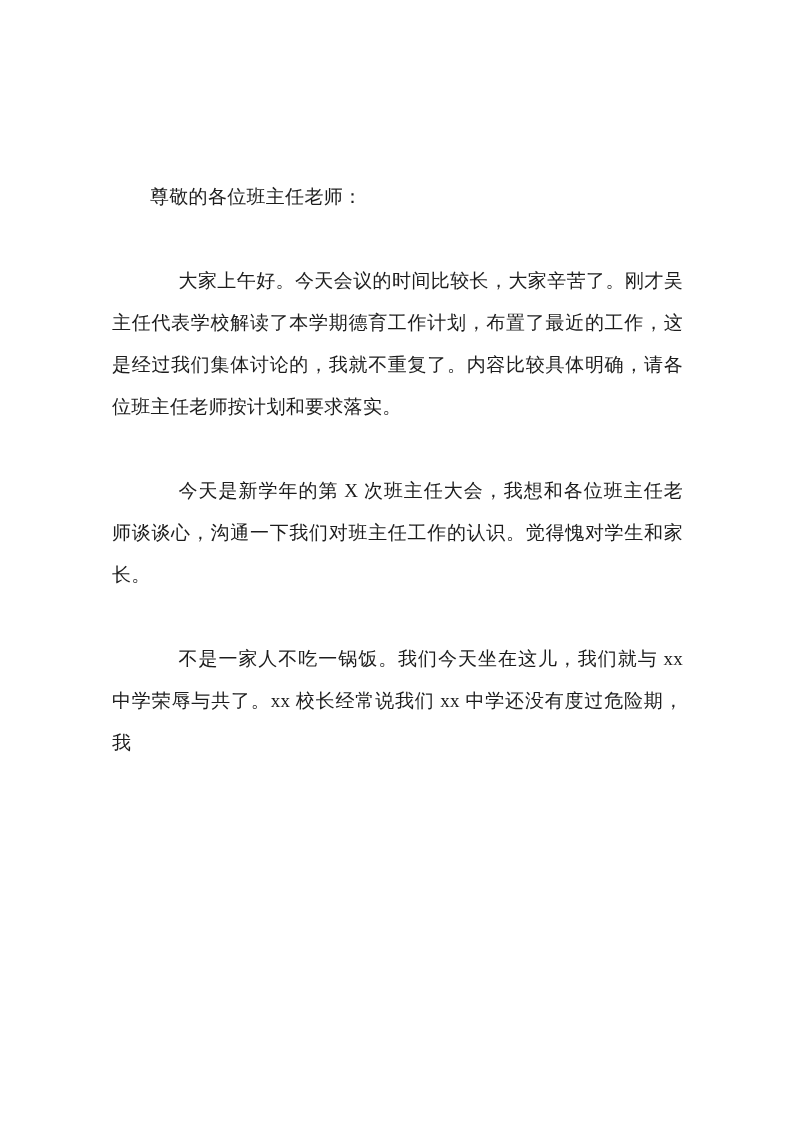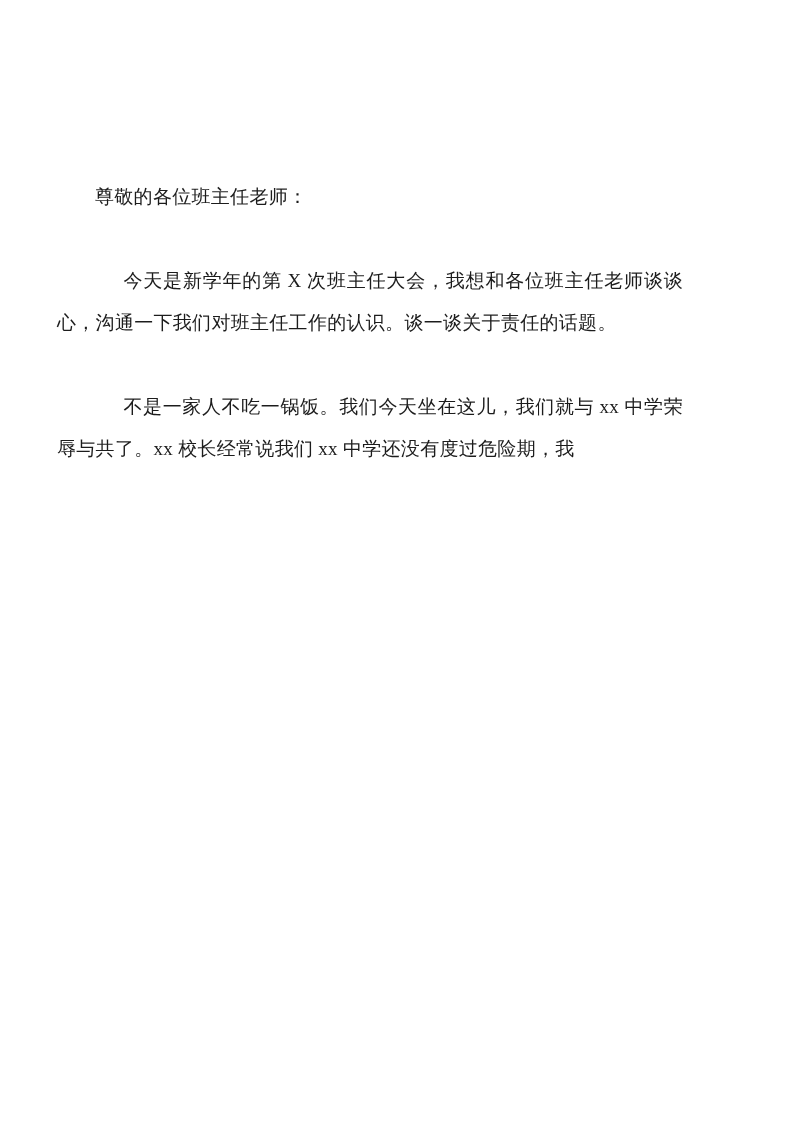--- a/index.html
+++ b/index.html
@@ -11,21 +11,21 @@
     width: 793px;
     height: 1122px;
     overflow: hidden;
     position: relative;
   }
   .page {
     box-sizing: border-box;
     width: 793px;
     height: 1122px;
     background: #ffffff;
-    padding: 176px 110px 0 57px;
+    padding: 176px 110px 0 112px;
     font-family: "Liberation Serif", "DejaVu Serif", serif;
     font-size: 19px;
     line-height: 42px;
     color: #1c1c1c;
   }
   .page p {
     margin: 42px 0 0 0;
     text-align: justify;
     text-justify: inter-ideograph;
     letter-spacing: 0.3px;
@@ -37,15 +37,16 @@
   }
   .page p.body-para {
     text-indent: 3.5em;
   }
 </style>
 </head>
 <body>
 
 <div class="page">
   <p class="salutation">尊敬的各位班主任老师：</p>
-  <p class="body-para">今天是新学年的第 X 次班主任大会，我想和各位班主任老师谈谈心，沟通一下我们对班主任工作的认识。谈一谈关于责任的话题。</p>
+  <p class="body-para">大家上午好。今天会议的时间比较长，大家辛苦了。刚才吴主任代表学校解读了本学期德育工作计划，布置了最近的工作，这是经过我们集体讨论的，我就不重复了。内容比较具体明确，请各位班主任老师按计划和要求落实。</p>
+  <p class="body-para">今天是新学年的第 X 次班主任大会，我想和各位班主任老师谈谈心，沟通一下我们对班主任工作的认识。觉得愧对学生和家长。</p>
   <p class="body-para">不是一家人不吃一锅饭。我们今天坐在这儿，我们就与 xx 中学荣辱与共了。xx 校长经常说我们 xx 中学还没有度过危险期，我</p>
 </div>
 
 </body></html>

